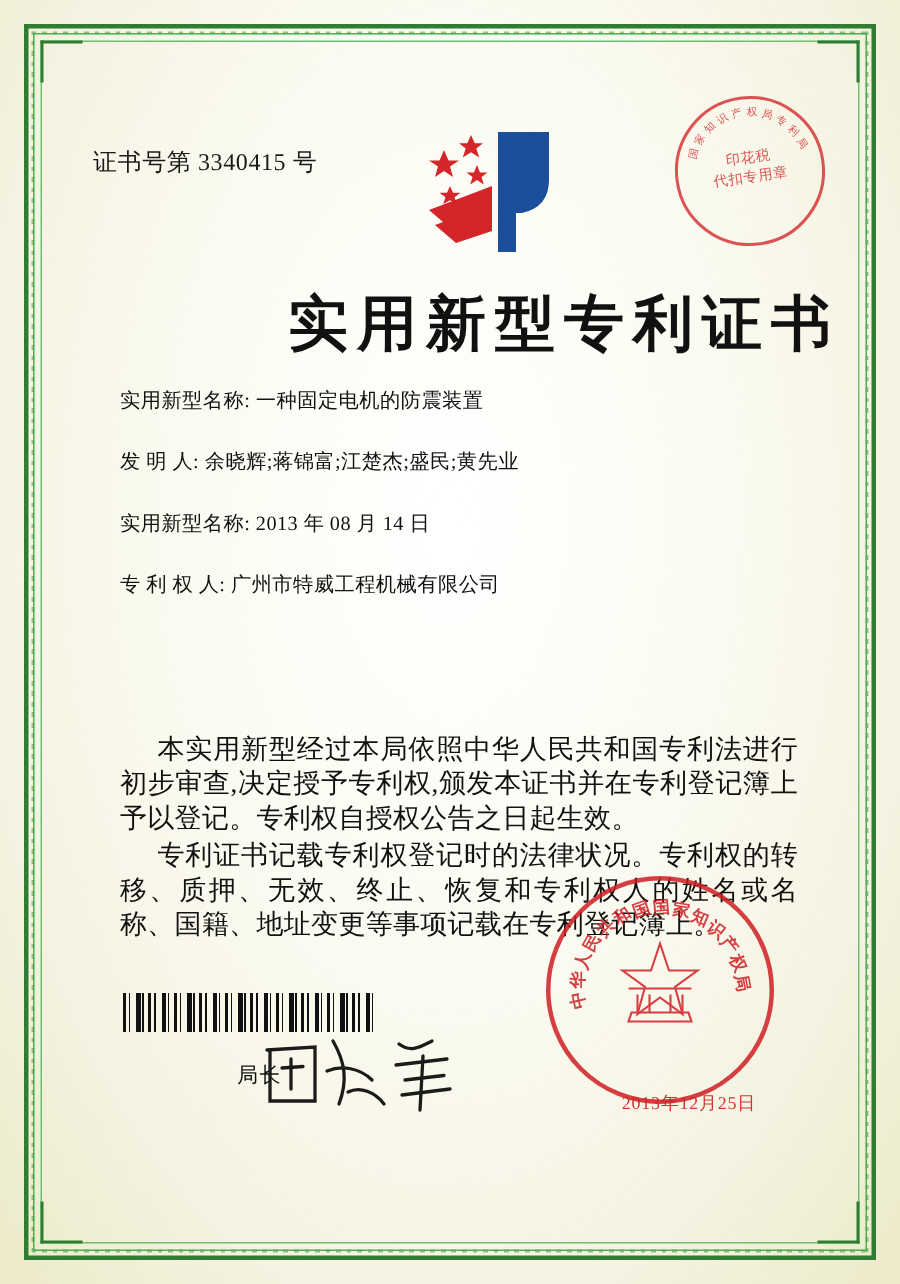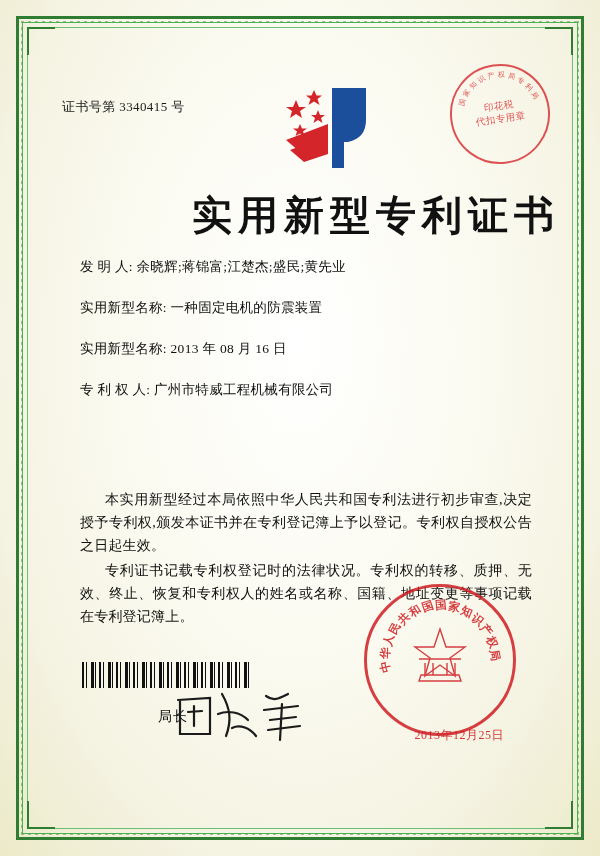--- a/index.html
+++ b/index.html
@@ -70,21 +70,21 @@
   .content {
     position: absolute;
     left: 40px; top: 40px; right: 40px; bottom: 40px;
   }
 
   
   .serial {
     position: absolute;
     left: 22px;
     top: 58px;
-    font-size: 13px;
+    font-size: 16px;
     color: #1a1a1a;
     letter-spacing: .4px;
     white-space: nowrap;
   }
 
   
   .logo {
     position: absolute;
     left: 230px;
     top: 40px;
@@ -157,21 +157,21 @@
   }
   .field-label { display: inline-block; }
   .field-value { display: inline-block; }
 
   
   .body-text {
     position: absolute;
     left: 40px;
     right: 28px;
     top: 448px;
-    font-size: 14px;
+    font-size: 18px;
     line-height: 23px;
     color: #111;
     text-align: justify;
     letter-spacing: .2px;
   }
   .body-text p {
     margin: 0 0 2px 0;
     text-indent: 25px;
   }
 
@@ -318,30 +318,30 @@
       <div class="seal-center">
         <div>印花税</div>
         <div>代扣专用章</div>
       </div>
     </div>
 
     <div class="main-title">实用新型专利证书</div>
 
     <div class="fields">
       <div class="field-row">
+        <span class="field-label">实用新型名称:</span>
+        <span class="field-value">一种固定电机的防震装置</span>
+      </div>
+      <div class="field-row">
         <span class="field-label">发 明 人:</span>
         <span class="field-value">余晓辉;蒋锦富;江楚杰;盛民;黄先业</span>
       </div>
       <div class="field-row">
         <span class="field-label">实用新型名称:</span>
-        <span class="field-value">一种固定电机的防震装置</span>
-      </div>
-      <div class="field-row">
-        <span class="field-label">实用新型名称:</span>
-        <span class="field-value">2013 年 08 月 16 日</span>
+        <span class="field-value">2013 年 08 月 14 日</span>
       </div>
       <div class="field-row">
         <span class="field-label">专 利 权 人:</span>
         <span class="field-value">广州市特威工程机械有限公司</span>
       </div>
     </div>
 
     <div class="body-text">
       <p>本实用新型经过本局依照中华人民共和国专利法进行初步审查,决定授予专利权,颁发本证书并在专利登记簿上予以登记。专利权自授权公告之日起生效。</p>
       <p>专利证书记载专利权登记时的法律状况。专利权的转移、质押、无效、终止、恢复和专利权人的姓名或名称、国籍、地址变更等事项记载在专利登记簿上。</p>

